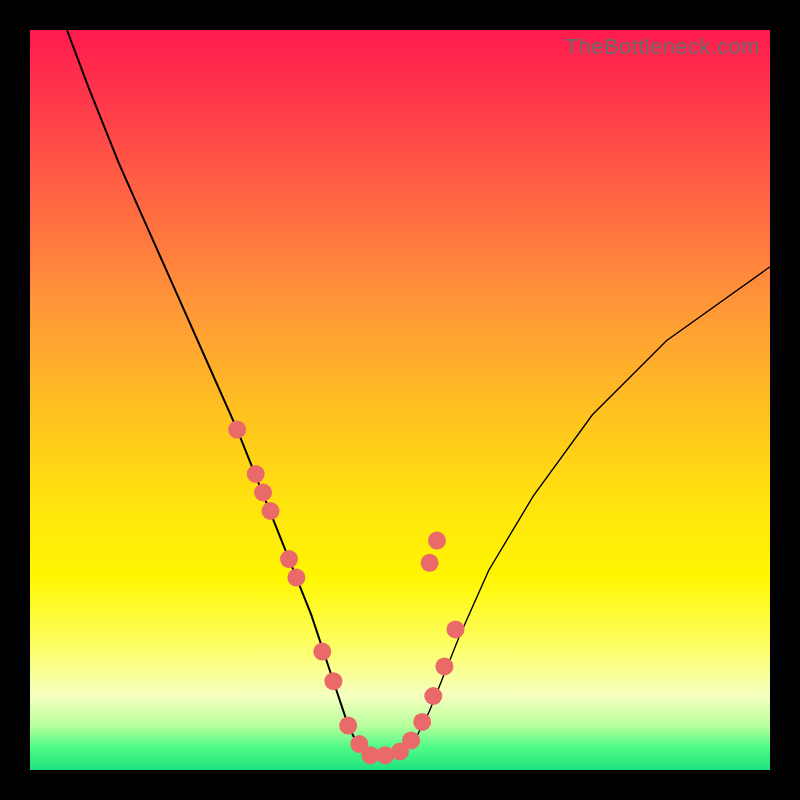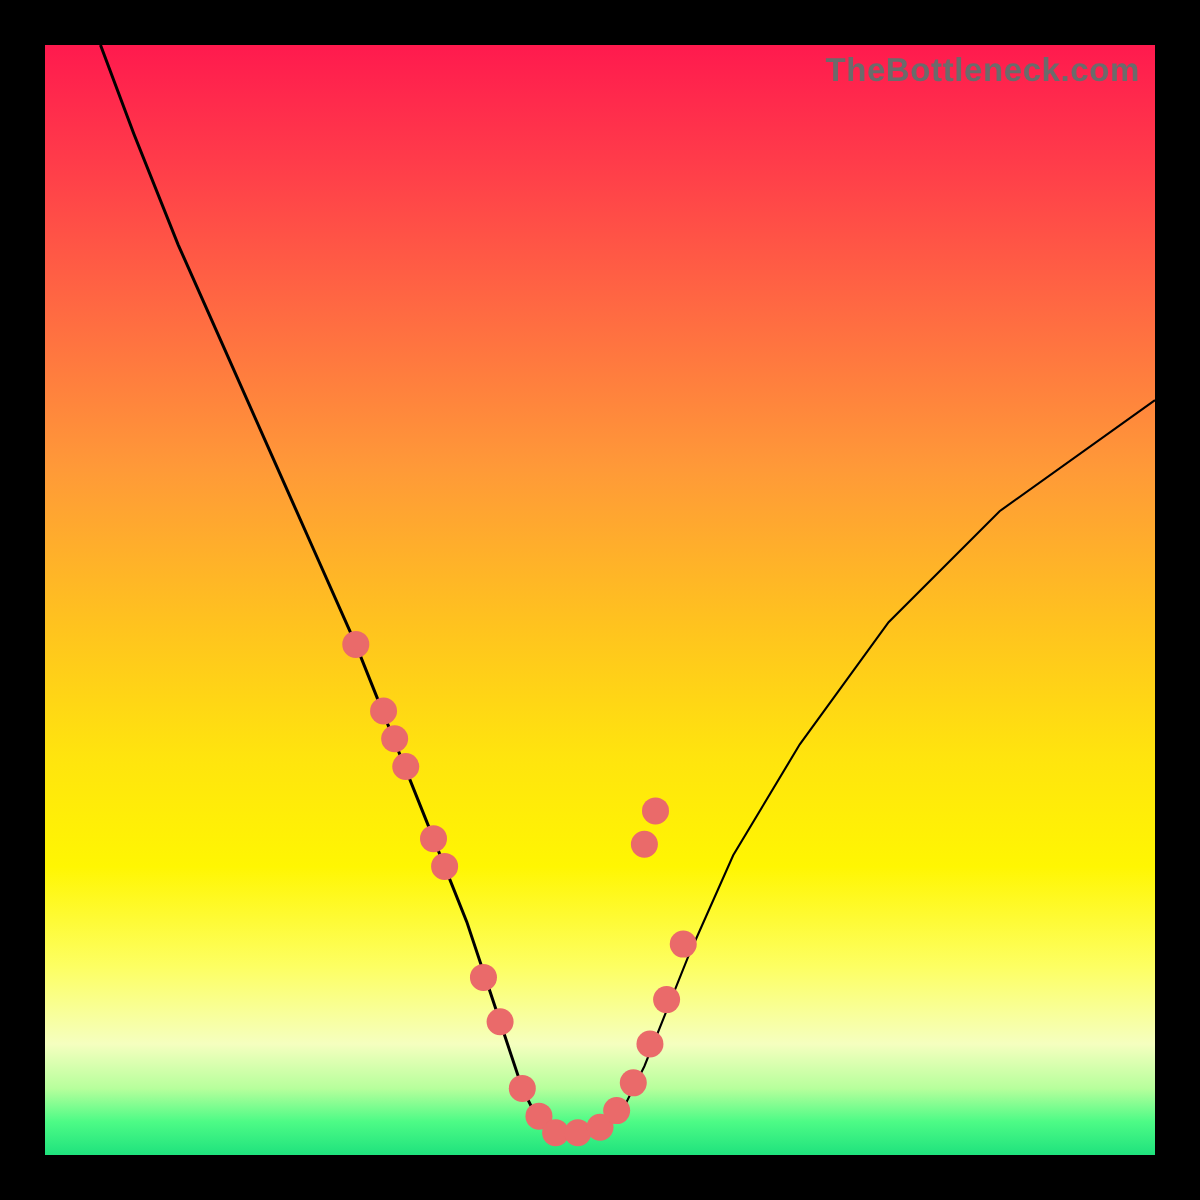--- a/index.html
+++ b/index.html
@@ -37,21 +37,21 @@
       #4dfb86 97%,
       #1fe27d 100%
     );
   }
   .watermark {
     position: absolute;
     top: 4px;
     right: 10px;
     color: #6b6b6b;
     font-size: 22px;
-    font-weight: 700;
+    font-weight: 400;
     letter-spacing: 0.4px;
     user-select: none;
   }
   svg.overlay {
     position: absolute;
     left: 0; top: 0;
     width: 740px;
     height: 740px;
     overflow: visible;
   }

